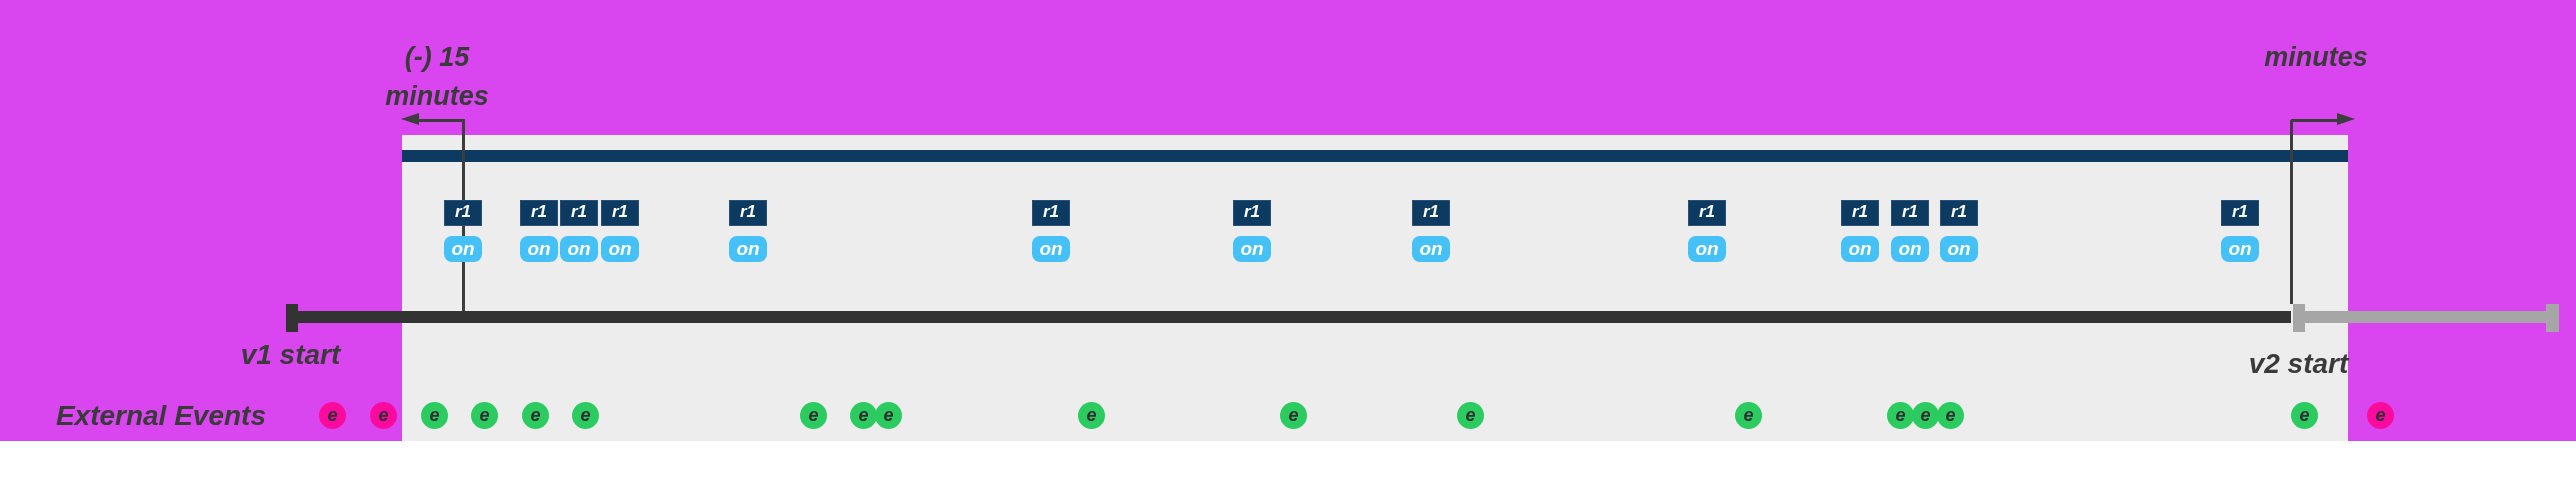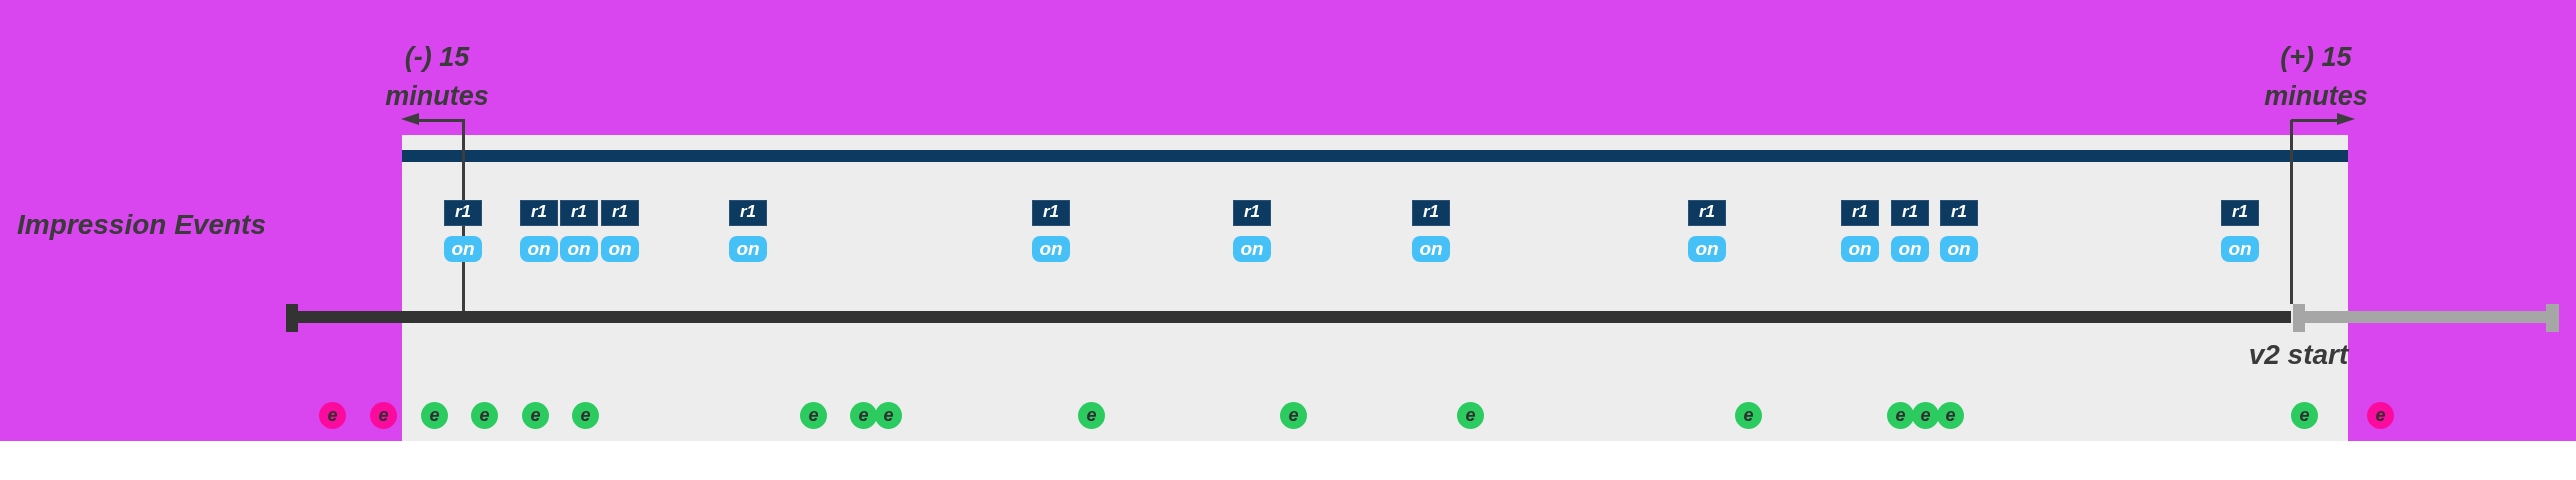--- a/index.html
+++ b/index.html
@@ -30,21 +30,21 @@
 
   .timeline-dark{position:absolute;left:292px;top:311px;width:1999px;height:12.3px;background:var(--timeline-dark);}
   .timeline-gray{position:absolute;left:2299px;top:311px;width:260px;height:12.3px;background:var(--timeline-gray);}
   .cap{position:absolute;top:304px;width:12.3px;height:28px;}
   .cap.v1{left:286px;background:var(--timeline-dark);}
   .cap.v2{left:2293px;background:var(--timeline-gray);}
   .cap.end{left:2546px;width:13.2px;background:var(--timeline-gray);}
 
   .start-label{position:absolute;width:189px;text-align:center;font-size:28px;font-weight:700;top:339px;}
   .start-label.v1{left:196px;}
-  .start-label.v2{left:2204px;}
+  .start-label.v2{left:2204px;margin-top:9px;}
 
   .imp-group{position:absolute;top:200px;width:38px;}
   .rbox{position:absolute;left:0;top:0;width:38px;height:26.4px;box-sizing:border-box;background:var(--navy);
         border:1.9px solid var(--navy-border);color:#ffffff;font-size:17px;font-weight:700;text-align:center;line-height:22.6px;}
   .obox{position:absolute;left:0;top:36px;width:38px;height:26.4px;background:var(--light-blue);
         color:#ffffff;font-size:19px;font-weight:700;text-align:center;line-height:26.4px;border-radius:8px;}
 
   .dot{position:absolute;top:402px;width:27px;height:27px;border-radius:50%;
        text-align:center;line-height:27px;font-size:18px;font-weight:600;color:#303030;}
   .dot.inside{background:var(--green);}
@@ -56,33 +56,32 @@
 <div class="canvas">
 
   <div class="panel"></div>
   <div class="topbar"></div>
 
   <div class="annotation left">
     <div>(-) 15</div>
     <div>minutes</div>
   </div>
   <div class="annotation right">
-    <div>(+) 15</div>
     <div>minutes</div>
   </div>
 
   <div class="hline l"></div>
   <div class="arrowhead l"></div>
   <div class="vline l"></div>
 
   <div class="hline r"></div>
   <div class="arrowhead r"></div>
   <div class="vline r"></div>
 
-  <div class="row-label imp">Impression Events</div>
+  <div class="row-label ext">External Events</div>
 
   <div>
       <div class="imp-group" style="left: 444px;">
         <div class="rbox">r1</div>
         <div class="obox">on</div>
       </div>
       <div class="imp-group" style="left: 520px;">
         <div class="rbox">r1</div>
         <div class="obox">on</div>
       </div>
@@ -131,20 +130,21 @@
         <div class="obox">on</div>
       </div>
     </div>
 
   <div class="timeline-dark"></div>
   <div class="timeline-gray"></div>
   <div class="cap v1"></div>
   <div class="cap v2"></div>
   <div class="cap end"></div>
 
+  <div class="start-label v1">v1 start</div>
   <div class="start-label v2">v2 start</div>
 
   <div>
       <div class="dot outside" style="left: 319px;">e</div>
       <div class="dot outside" style="left: 370px;">e</div>
       <div class="dot inside" style="left: 421px;">e</div>
       <div class="dot inside" style="left: 471px;">e</div>
       <div class="dot inside" style="left: 522px;">e</div>
       <div class="dot inside" style="left: 572px;">e</div>
       <div class="dot inside" style="left: 800px;">e</div>

